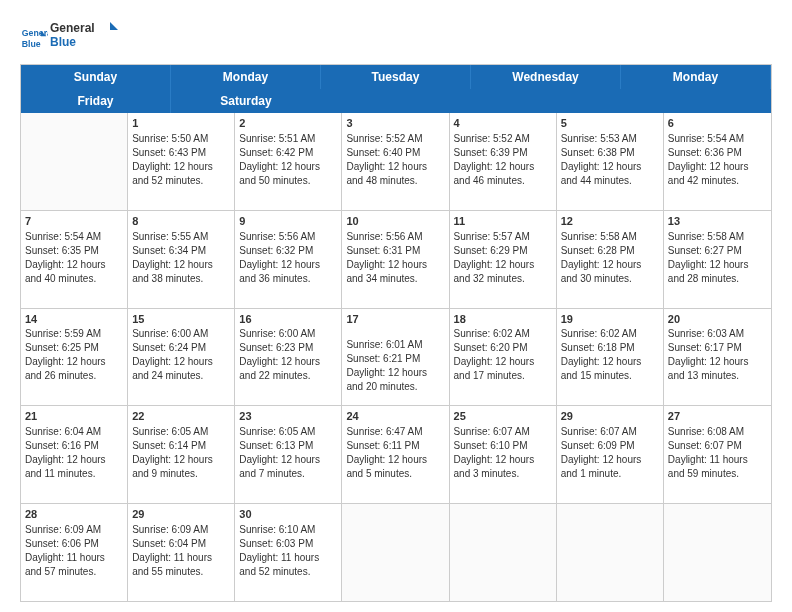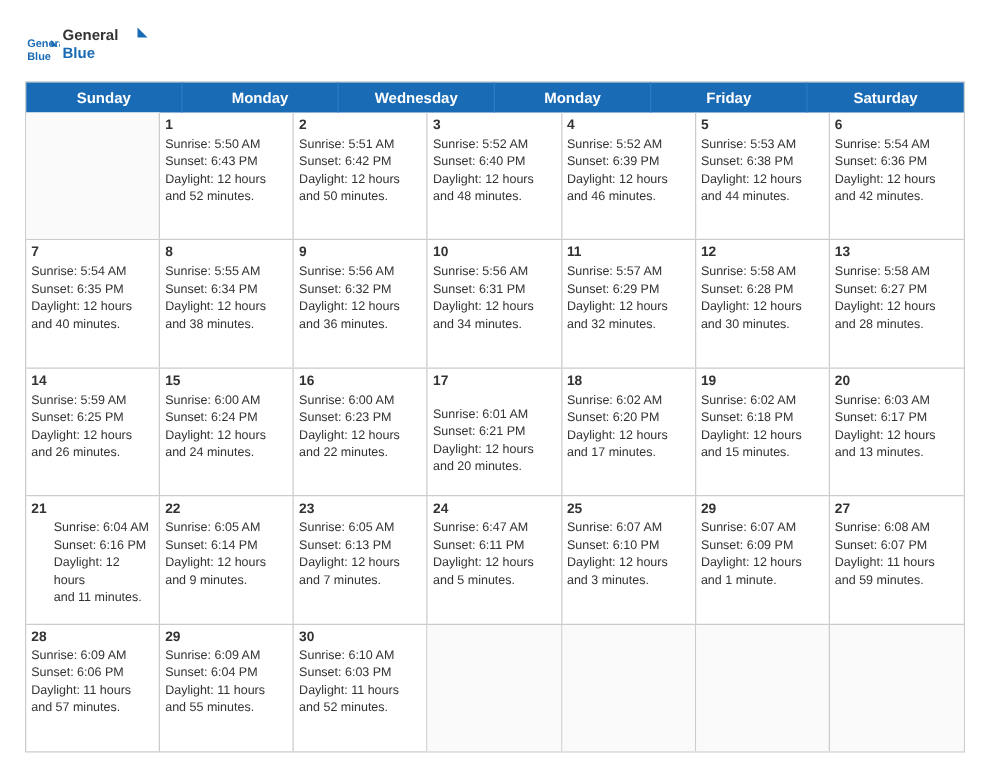--- a/index.html
+++ b/index.html
@@ -46,21 +46,21 @@
       color: #555;
     }
     .calendar {
       flex: 1;
       display: flex;
       flex-direction: column;
       border: 1px solid #ccc;
     }
     .cal-header {
       display: grid;
-      grid-template-columns: repeat(6, 1fr);
+      grid-template-columns: repeat(5, 1fr);
       background: #1a6bb5;
     }
     .cal-header-cell {
       color: #fff;
       font-size: 12px;
       font-weight: bold;
       text-align: center;
       padding: 5px 2px;
       border-right: 1px solid #2a7cc5;
     }
@@ -123,20 +123,21 @@
     <div class="title-block">
       <h1></h1>
       <p></p>
     </div>
   </div>
 
   <div class="calendar">
     <div class="cal-header">
     <div class="cal-header-cell">Sunday</div>
         <div class="cal-header-cell">Monday</div>
+        <div class="cal-header-cell">Tuesday</div>
         <div class="cal-header-cell">Wednesday</div>
         <div class="cal-header-cell">Monday</div>
         <div class="cal-header-cell">Friday</div>
         <div class="cal-header-cell">Saturday</div>
       </div>
     <div class="cal-body">
     <div class="cal-row">
           <div class="cal-cell empty"></div>
           <div class="cal-cell">
             <span class="day-num">1</span>
@@ -279,21 +280,21 @@
             <span class="day-num">20</span>
             <div class="cell-info" style="white-space: pre-line;">Sunrise: 6:03 AM
 Sunset: 6:17 PM
 Daylight: 12 hours
 and 13 minutes.</div>
           </div>
         </div>
         <div class="cal-row">
           <div class="cal-cell">
             <span class="day-num">21</span>
-            <div class="cell-info" style="white-space: pre-line; margin-left: 18px;">Sunrise: 6:04 AM
+            <div class="cell-info" style="white-space: pre-line;">Sunrise: 6:04 AM
 Sunset: 6:16 PM
 Daylight: 12 hours
 and 11 minutes.</div>
           </div>
           <div class="cal-cell">
             <span class="day-num">22</span>
             <div class="cell-info" style="white-space: pre-line;">Sunrise: 6:05 AM
 Sunset: 6:14 PM
 Daylight: 12 hours
 and 9 minutes.</div>

